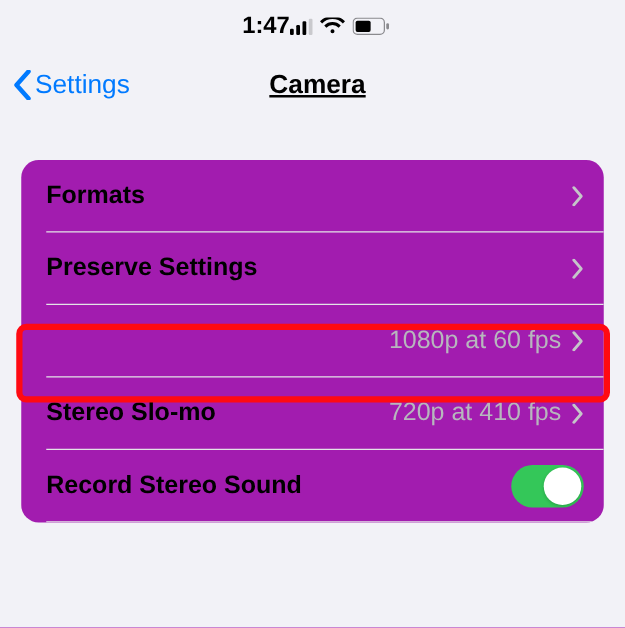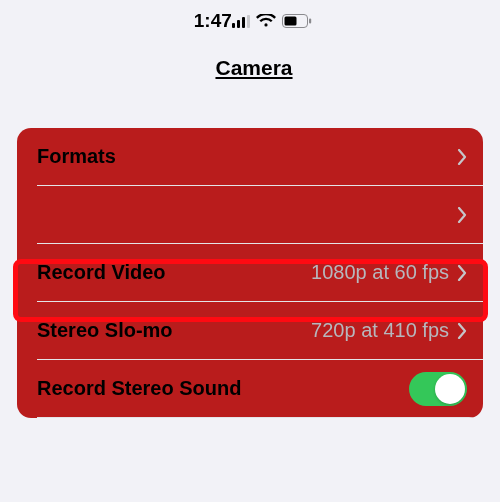--- a/index.html
+++ b/index.html
@@ -42,21 +42,21 @@
   }
   .title {
     margin: 0 auto;
     font-size: 21px;
     font-weight: 700;
     padding-left: 8px;
     text-decoration: underline;
   }
   .list {
     margin: 36px 17px 0 17px;
-    background: #b91c1c;
+    background: #a21caf;
     border-radius: 14px;
     overflow: hidden;
   }
   .row {
     display: flex;
     align-items: center;
     height: 57px;
     padding: 0 16px 0 20px;
     position: relative;
   }
@@ -128,44 +128,50 @@
     </svg>
     <svg width="30" height="14" viewBox="0 0 30 14">
       <rect x="0.5" y="0.5" width="25" height="13" rx="3.5" fill="none" stroke="#8a8a8e" stroke-width="1"></rect>
       <rect x="2.5" y="2.5" width="12" height="9" rx="1.5" fill="#000"></rect>
       <rect x="27" y="4.5" width="2.2" height="5" rx="1.1" fill="#8a8a8e"></rect>
     </svg>
   </div>
 </div>
 
 <div class="nav-bar">
+  <div class="back">
+    <svg class="back-chevron" viewBox="0 0 12 20">
+      <polyline points="10,1 2,10 10,19" fill="none" stroke="#007aff" stroke-width="3" stroke-linecap="round" stroke-linejoin="round"></polyline>
+    </svg>
+    <span>Settings</span>
+  </div>
   <div class="title">Camera</div>
 </div>
 
 <div class="list">
 
   <div class="row">
     <span class="row-label">Formats</span>
     <span class="row-spacer"></span>
     <svg class="chevron" viewBox="0 0 10 16">
         <polyline points="2,1 8,8 2,15" fill="none" stroke="#c5c5c9" stroke-width="2.2" stroke-linecap="round" stroke-linejoin="round"></polyline>
       </svg>
   </div>
   <div class="sep"></div>
 
   <div class="row">
-    <span class="row-spacer"></span>
-    <svg class="chevron" viewBox="0 0 10 16">
-        <polyline points="2,1 8,8 2,15" fill="none" stroke="#c5c5c9" stroke-width="2.2" stroke-linecap="round" stroke-linejoin="round"></polyline>
-      </svg>
-  </div>
-  <div class="sep"></div>
-
-  <div class="row">
-    <span class="row-label">Record Video</span>
+    <span class="row-label">Preserve Settings</span>
+    <span class="row-spacer"></span>
+    <svg class="chevron" viewBox="0 0 10 16">
+        <polyline points="2,1 8,8 2,15" fill="none" stroke="#c5c5c9" stroke-width="2.2" stroke-linecap="round" stroke-linejoin="round"></polyline>
+      </svg>
+  </div>
+  <div class="sep"></div>
+
+  <div class="row">
     <span class="row-spacer"></span>
     <span class="row-detail">1080p at 60 fps</span>
     <svg class="chevron" viewBox="0 0 10 16">
         <polyline points="2,1 8,8 2,15" fill="none" stroke="#c5c5c9" stroke-width="2.2" stroke-linecap="round" stroke-linejoin="round"></polyline>
       </svg>
   </div>
   <div class="sep"></div>
 
   <div class="row">
     <span class="row-label">Stereo Slo-mo</span>

